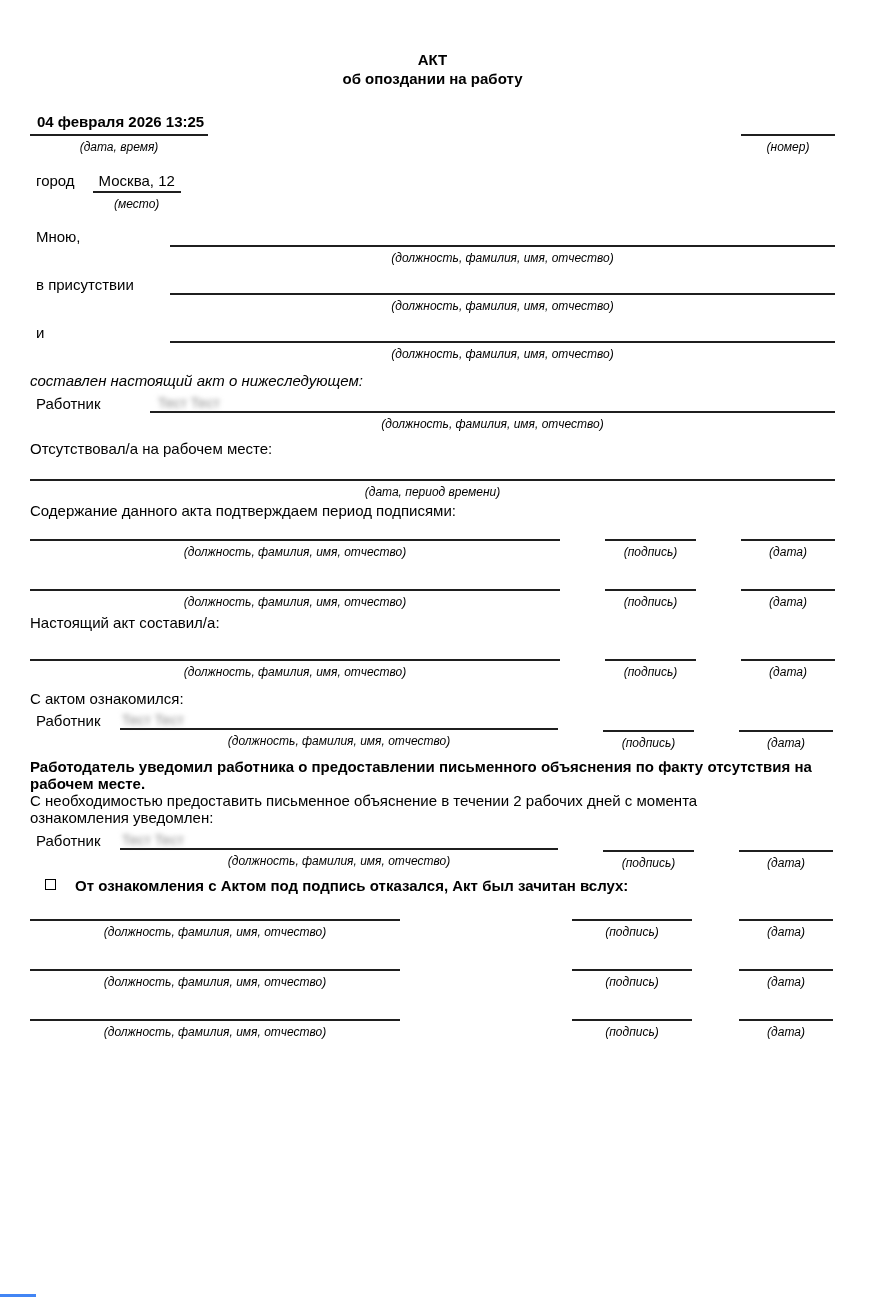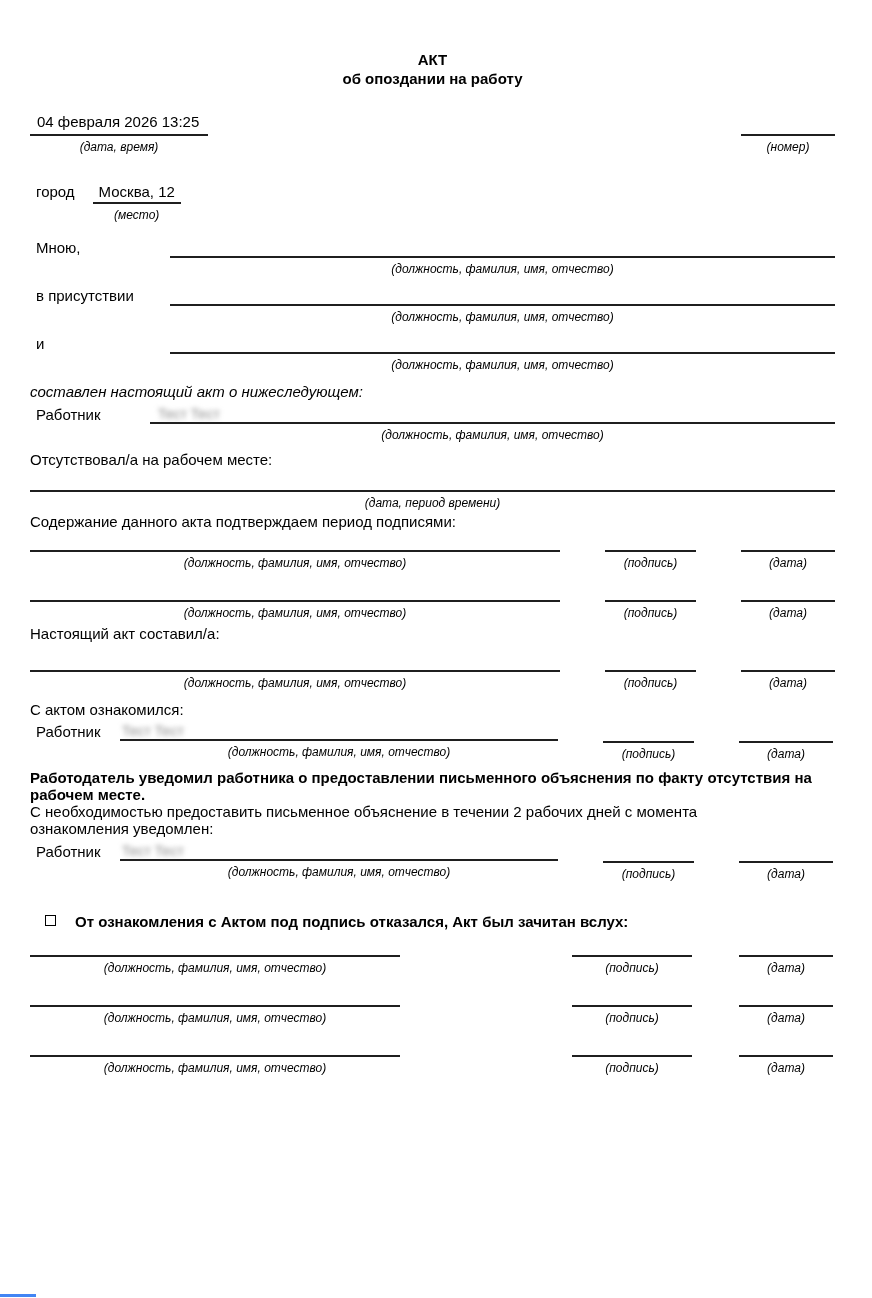--- a/index.html
+++ b/index.html
@@ -14,27 +14,27 @@
     font-size:15px;
     padding:50px 37px 0 30px;
     overflow:hidden;
   }
   .title { text-align:center; font-weight:bold; line-height:19px; }
   .caption { font-style:italic; font-size:12px; color:#000; text-align:center; padding-top:4px; white-space:nowrap; }
   .ln { border-bottom:2px solid #1f1f1f; }
 
   
   .header-row { display:flex; justify-content:space-between; align-items:flex-end; margin-top:24px; }
-  .date-field .value { padding:0 4px 3px 7px; line-height:19px; }
+  .date-field .value { padding:0 4px 3px 7px; line-height:19px;font-weight:bold; }
   .date-field .ln { width:178px; }
   .number-field { width:94px; }
   .number-field .ln { width:94px; }
 
   
-  .city-row { display:flex; margin-top:28px; }
+  .city-row { display:flex; margin-top:17px; }
   .city-label { padding-left:6px; line-height:19px; }
   .city-field { margin-left:18px; }
   .city-field .value { padding:0 6px 1px 6px; line-height:19px; border-bottom:2px solid #1f1f1f; }
 
   
   .form-rows { margin-top:16px; }
   .form-row { display:flex; margin-bottom:10px; }
   .form-row .row-label { width:140px; padding-left:6px; line-height:19px; }
   .form-row .fill { flex:1; }
   .form-row .fill .ln { height:20px; }
@@ -73,21 +73,21 @@
   .empsig-row .name-col .lnh { height:19px; border-bottom:2px solid #1f1f1f; padding-left:2px; }
   .empsig-row .sig-sign { width:91px; margin-left:45px; }
   .empsig-row .sig-date { width:94px; margin-left:45px; }
   .empsig-row .sig-sign .ln, .empsig-row .sig-date .ln { margin-top:19px; }
   .empsig2 { padding-top:5px; }
 
   .notice-bold { margin-top:8px; font-weight:bold; line-height:17px; max-width:805px; }
   .notice { line-height:17px; max-width:710px; }
 
   
-  .check-row { display:flex; align-items:flex-start; margin-top:31px; padding-left:15px; }
+  .check-row { display:flex; align-items:flex-start; margin-top:6px; padding-left:15px; }
   .checkbox { width:11px; height:11px; border:1.6px solid #000; margin-top:3px; flex:0 0 auto; }
   .check-label { font-weight:bold; margin-left:19px; line-height:19px; }
 
   
   .sig-name-short { width:370px; }
   .sig-sign-wide { width:120px; margin-left:172px; }
   .sig-date2 { width:94px; margin-left:47px; }
 
   .bottom-line { position:absolute; left:0; bottom:1px; width:36px; height:3px; }
 </style>

